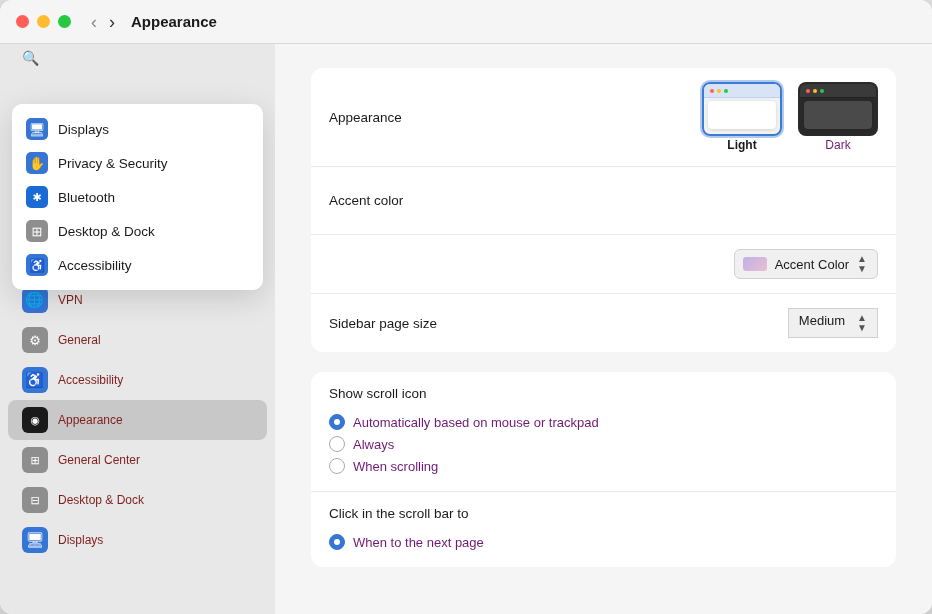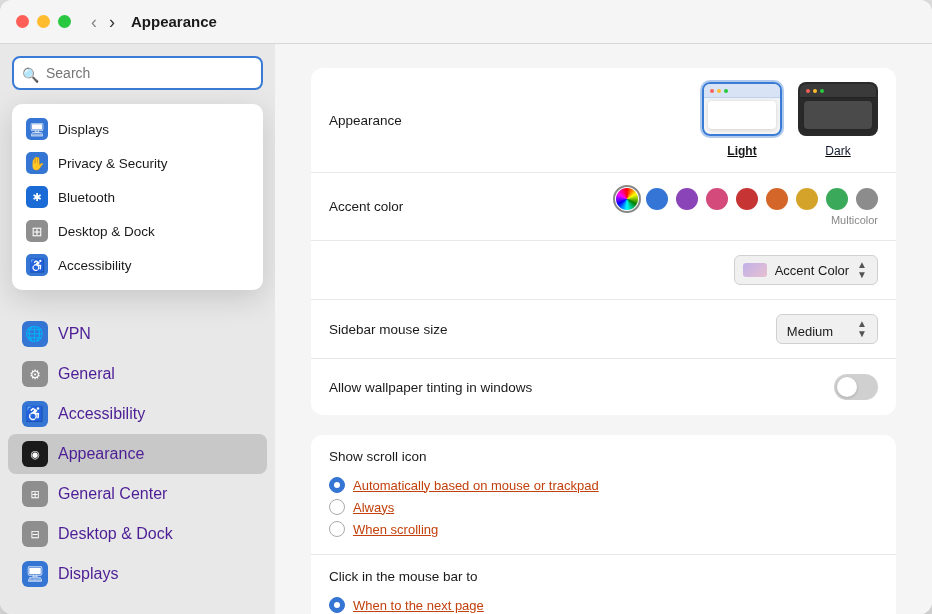--- a/index.html
+++ b/index.html
@@ -158,22 +158,22 @@
       width: 26px;
       height: 26px;
       border-radius: 6px;
       display: flex;
       align-items: center;
       justify-content: center;
       font-size: 15px;
       flex-shrink: 0;
     }
     .sidebar-item-label {
-      font-size: 16px;
-      color: #4c1d95;
+      font-size: 12px;
+      color: #7f1d1d;
     }
     
     .icon-vpn { background: #3575d4; color: white; }
     .icon-general { background: #8e8e8e; color: white; }
     .icon-accessibility { background: #3575d4; color: white; }
     .icon-appearance { background: #1a1a1a; color: white; }
     .icon-control-center { background: #8e8e8e; color: white; }
     .icon-desktop { background: #8e8e8e; color: white; }
     .icon-displays { background: #3575d4; color: white; }
     
@@ -221,23 +221,22 @@
     
     .appearance-options {
       display: flex;
       gap: 16px;
       align-items: flex-start;
     }
     .appearance-option {
       display: flex;
       flex-direction: column;
       align-items: center;
-      gap: 8px;
-      cursor: pointer;
-      text-decoration: underline;
+      gap: 2px;
+      cursor: pointer;
     }
     .appearance-thumb {
       width: 80px;
       height: 54px;
       border-radius: 8px;
       border: 2px solid transparent;
       overflow: hidden;
       position: relative;
     }
     .appearance-thumb.selected {
@@ -288,21 +287,21 @@
       height: 28px;
       border-radius: 4px;
       background: white;
       box-shadow: 0 1px 4px rgba(0,0,0,0.15);
     }
     .thumb-dark .thumb-window {
       background: #4a4a4a;
     }
     .appearance-option-label {
       font-size: 12px;
-      color: #0f172a;
+      color: #701a75;
     }
     .appearance-option-label.selected-label {
       font-weight: 600;
       color: #1a1a1a;
     }
     
     .accent-colors {
       display: flex;
       flex-direction: column;
       align-items: flex-end;
@@ -358,24 +357,24 @@
     .stepper-arrow {
       font-size: 10px;
       color: #555;
       display: flex;
       flex-direction: column;
       line-height: 1;
     }
     
     .medium-control {
       display: flex;
-      align-items: flex-end;
-      gap: 24px;
+      align-items: flex-start;
+      gap: 12px;
       background: #f0f0f0;
-      border-radius: 6px;
+      border-radius: 0;
       padding: 4px 10px;
       border: 1px solid #d0d0d0;
       cursor: pointer;
     }
     .medium-label {
       font-size: 13px;
       color: #1a1a1a;
     }
     
     .toggle {
@@ -428,22 +427,21 @@
     }
     .radio-circle.selected::after {
       content: '';
       width: 6px;
       height: 6px;
       border-radius: 50%;
       background: white;
     }
     .radio-label {
       font-size: 13px;
-      color: #c2410c;
-      text-decoration: underline;
+      color: #701a75;
     }
   </style>
 </head>
 <body>
 
 <div class="window">
 
   <div class="titlebar">
     <div class="traffic-lights">
       <div class="traffic-light tl-close"></div>
@@ -456,21 +454,20 @@
     </div>
     <span class="titlebar-title">Appearance</span>
   </div>
 
   <div class="main-content">
 
     <div class="sidebar">
 
       <div class="search-container">
         <span class="search-icon-wrap">🔍</span>
-        <input class="search-input" type="text" value="" placeholder="Search" style="">
         
         
         <div class="suggestions-dropdown">
 
           <div class="suggestion-item">
             <div class="suggestion-icon sug-displays">🖥</div>
             <span class="suggestion-text">Displays</span>
           </div>
           <div class="suggestion-item">
             <div class="suggestion-icon sug-privacy">✋</div>
@@ -554,91 +551,69 @@
                 </div>
                 <span class="appearance-option-label">Dark</span>
               </div>
 
             </div>
           </div>
         </div>
 
         <div class="section-row" style="min-height: 68px;">
           <span class="row-label">Accent color</span>
-          <div class="row-control">
-            <div class="accent-colors">
-              <div class="color-row">
-                <div class="color-dot color-multicolor selected"></div>
-                <div class="color-dot" style="background:#3475d5;"></div>
-                <div class="color-dot" style="background:#8a44b8;"></div>
-                <div class="color-dot" style="background:#d44a7a;"></div>
-                <div class="color-dot" style="background:#c73434;"></div>
-                <div class="color-dot" style="background:#d4662a;"></div>
-                <div class="color-dot" style="background:#d4a42a;"></div>
-                <div class="color-dot" style="background:#3aaa5a;"></div>
-                <div class="color-dot" style="background:#8c8c8c;"></div>
-              </div>
-              <div class="accent-label">Multicolor</div>
-            </div>
-          </div>
         </div>
 
         <div class="section-row">
           <div class="row-control">
             <div class="highlight-control">
               <div class="highlight-swatch"></div>
               <span class="highlight-label">Accent Color</span>
               <div class="stepper-arrow">
                 <span>▲</span>
                 <span>▼</span>
               </div>
             </div>
           </div>
         </div>
 
         <div class="section-row">
-          <span class="row-label">Sidebar mouse size</span>
+          <span class="row-label">Sidebar page size</span>
           <div class="row-control">
             <div class="medium-control">
               <span class="medium-label">Medium</span>
               <div class="stepper-arrow">
                 <span>▲</span>
                 <span>▼</span>
               </div>
             </div>
           </div>
         </div>
 
-        <div class="section-row">
-          <span class="row-label">Allow wallpaper tinting in windows</span>
-          <div class="row-control">
-            <div class="toggle"></div>
-          </div>
-        </div>
       </div>
 
       <div class="section">
         <div style="padding: 14px 18px; border-bottom: 1px solid #e8e8e8;">
           <div class="radio-section-title">Show scroll icon</div>
           <div class="radio-item">
             <div class="radio-circle selected"></div>
             <span class="radio-label">Automatically based on mouse or trackpad</span>
           </div>
           <div class="radio-item">
             <div class="radio-circle"></div>
             <span class="radio-label">Always</span>
           </div>
           <div class="radio-item">
             <div class="radio-circle"></div>
             <span class="radio-label">When scrolling</span>
           </div>
         </div>
 
         <div style="padding: 14px 18px;">
-          <div class="radio-section-title">Click in the mouse bar to</div>
+          <div class="radio-section-title">Click in the scroll bar to</div>
           <div class="radio-item">
             <div class="radio-circle selected"></div>
             <span class="radio-label">When to the next page</span>
           </div>
         </div>
       </div>
 
     </div>
   </div>
 </div>

